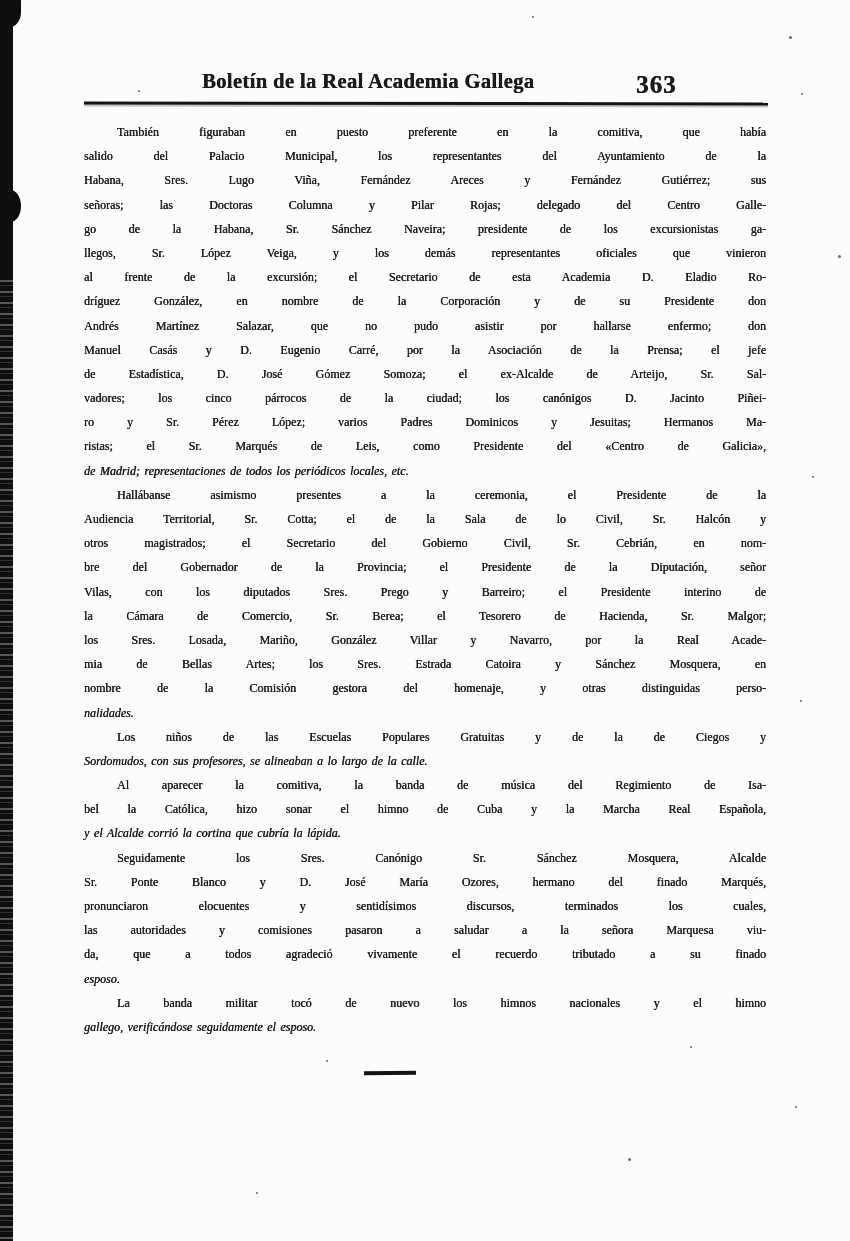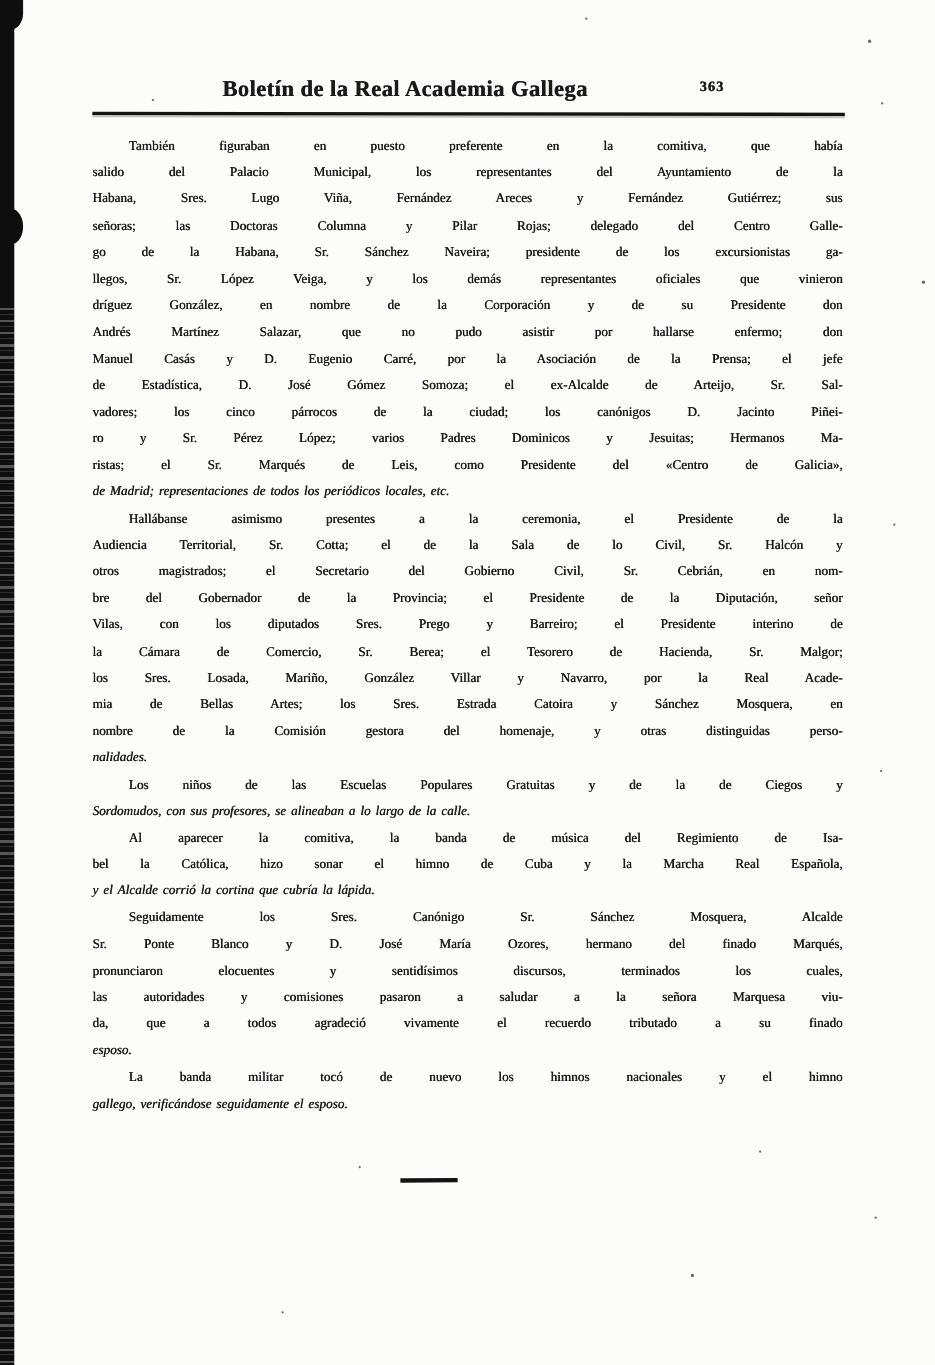--- a/index.html
+++ b/index.html
@@ -52,21 +52,21 @@
     position: absolute; left: 118px; top: 0;
     font-weight: bold;
     font-size: 20.5px;
     letter-spacing: 0.4px;
     white-space: nowrap;
     text-shadow: 0.4px 0 0 currentColor;
   }
   .page-number {
     position: absolute; left: 552px; top: 1px;
     font-weight: bold;
-    font-size: 13px;
+    font-size: 25px;
     letter-spacing: 1px;
     text-shadow: 0.4px 0 0 currentColor;
   }
   .header-rule {
     position: absolute; left: 84px; top: 102px;
     width: 684px; height: 3px;
     background: #141414;
     box-shadow: 0 2px 0 rgba(20,20,20,0.25);
     transform: rotate(0.08deg);
   }
@@ -134,20 +134,21 @@
   <div class="header-rule"></div>
 
   <div class="body-text" id="body-text">
       <div class="para">
         <div class="line first">También figuraban en puesto preferente en la comitiva, que había</div>
         <div class="line">salido del Palacio Municipal, los representantes del Ayuntamiento de la</div>
         <div class="line">Habana, Sres. Lugo Viña, Fernández Areces y Fernández Gutiérrez; sus</div>
         <div class="line">señoras; las Doctoras Columna y Pilar Rojas; delegado del Centro Galle-</div>
         <div class="line">go de la Habana, Sr. Sánchez Naveira; presidente de los excursionistas ga-</div>
         <div class="line">llegos, Sr. López Veiga, y los demás representantes oficiales que vinieron</div>
+        <div class="line">al frente de la excursión; el Secretario de esta Academia D. Eladio Ro-</div>
         <div class="line">dríguez González, en nombre de la Corporación y de su Presidente don</div>
         <div class="line">Andrés Martínez Salazar, que no pudo asistir por hallarse enfermo; don</div>
         <div class="line">Manuel Casás y D. Eugenio Carré, por la Asociación de la Prensa; el jefe</div>
         <div class="line">de Estadística, D. José Gómez Somoza; el ex-Alcalde de Arteijo, Sr. Sal-</div>
         <div class="line">vadores; los cinco párrocos de la ciudad; los canónigos D. Jacinto Piñei-</div>
         <div class="line">ro y Sr. Pérez López; varios Padres Dominicos y Jesuitas; Hermanos Ma-</div>
         <div class="line">ristas; el Sr. Marqués de Leis, como Presidente del «Centro de Galicia»,</div>
         <div class="line last">de Madrid; representaciones de todos los periódicos locales, etc.</div>
       </div>
       <div class="para">

